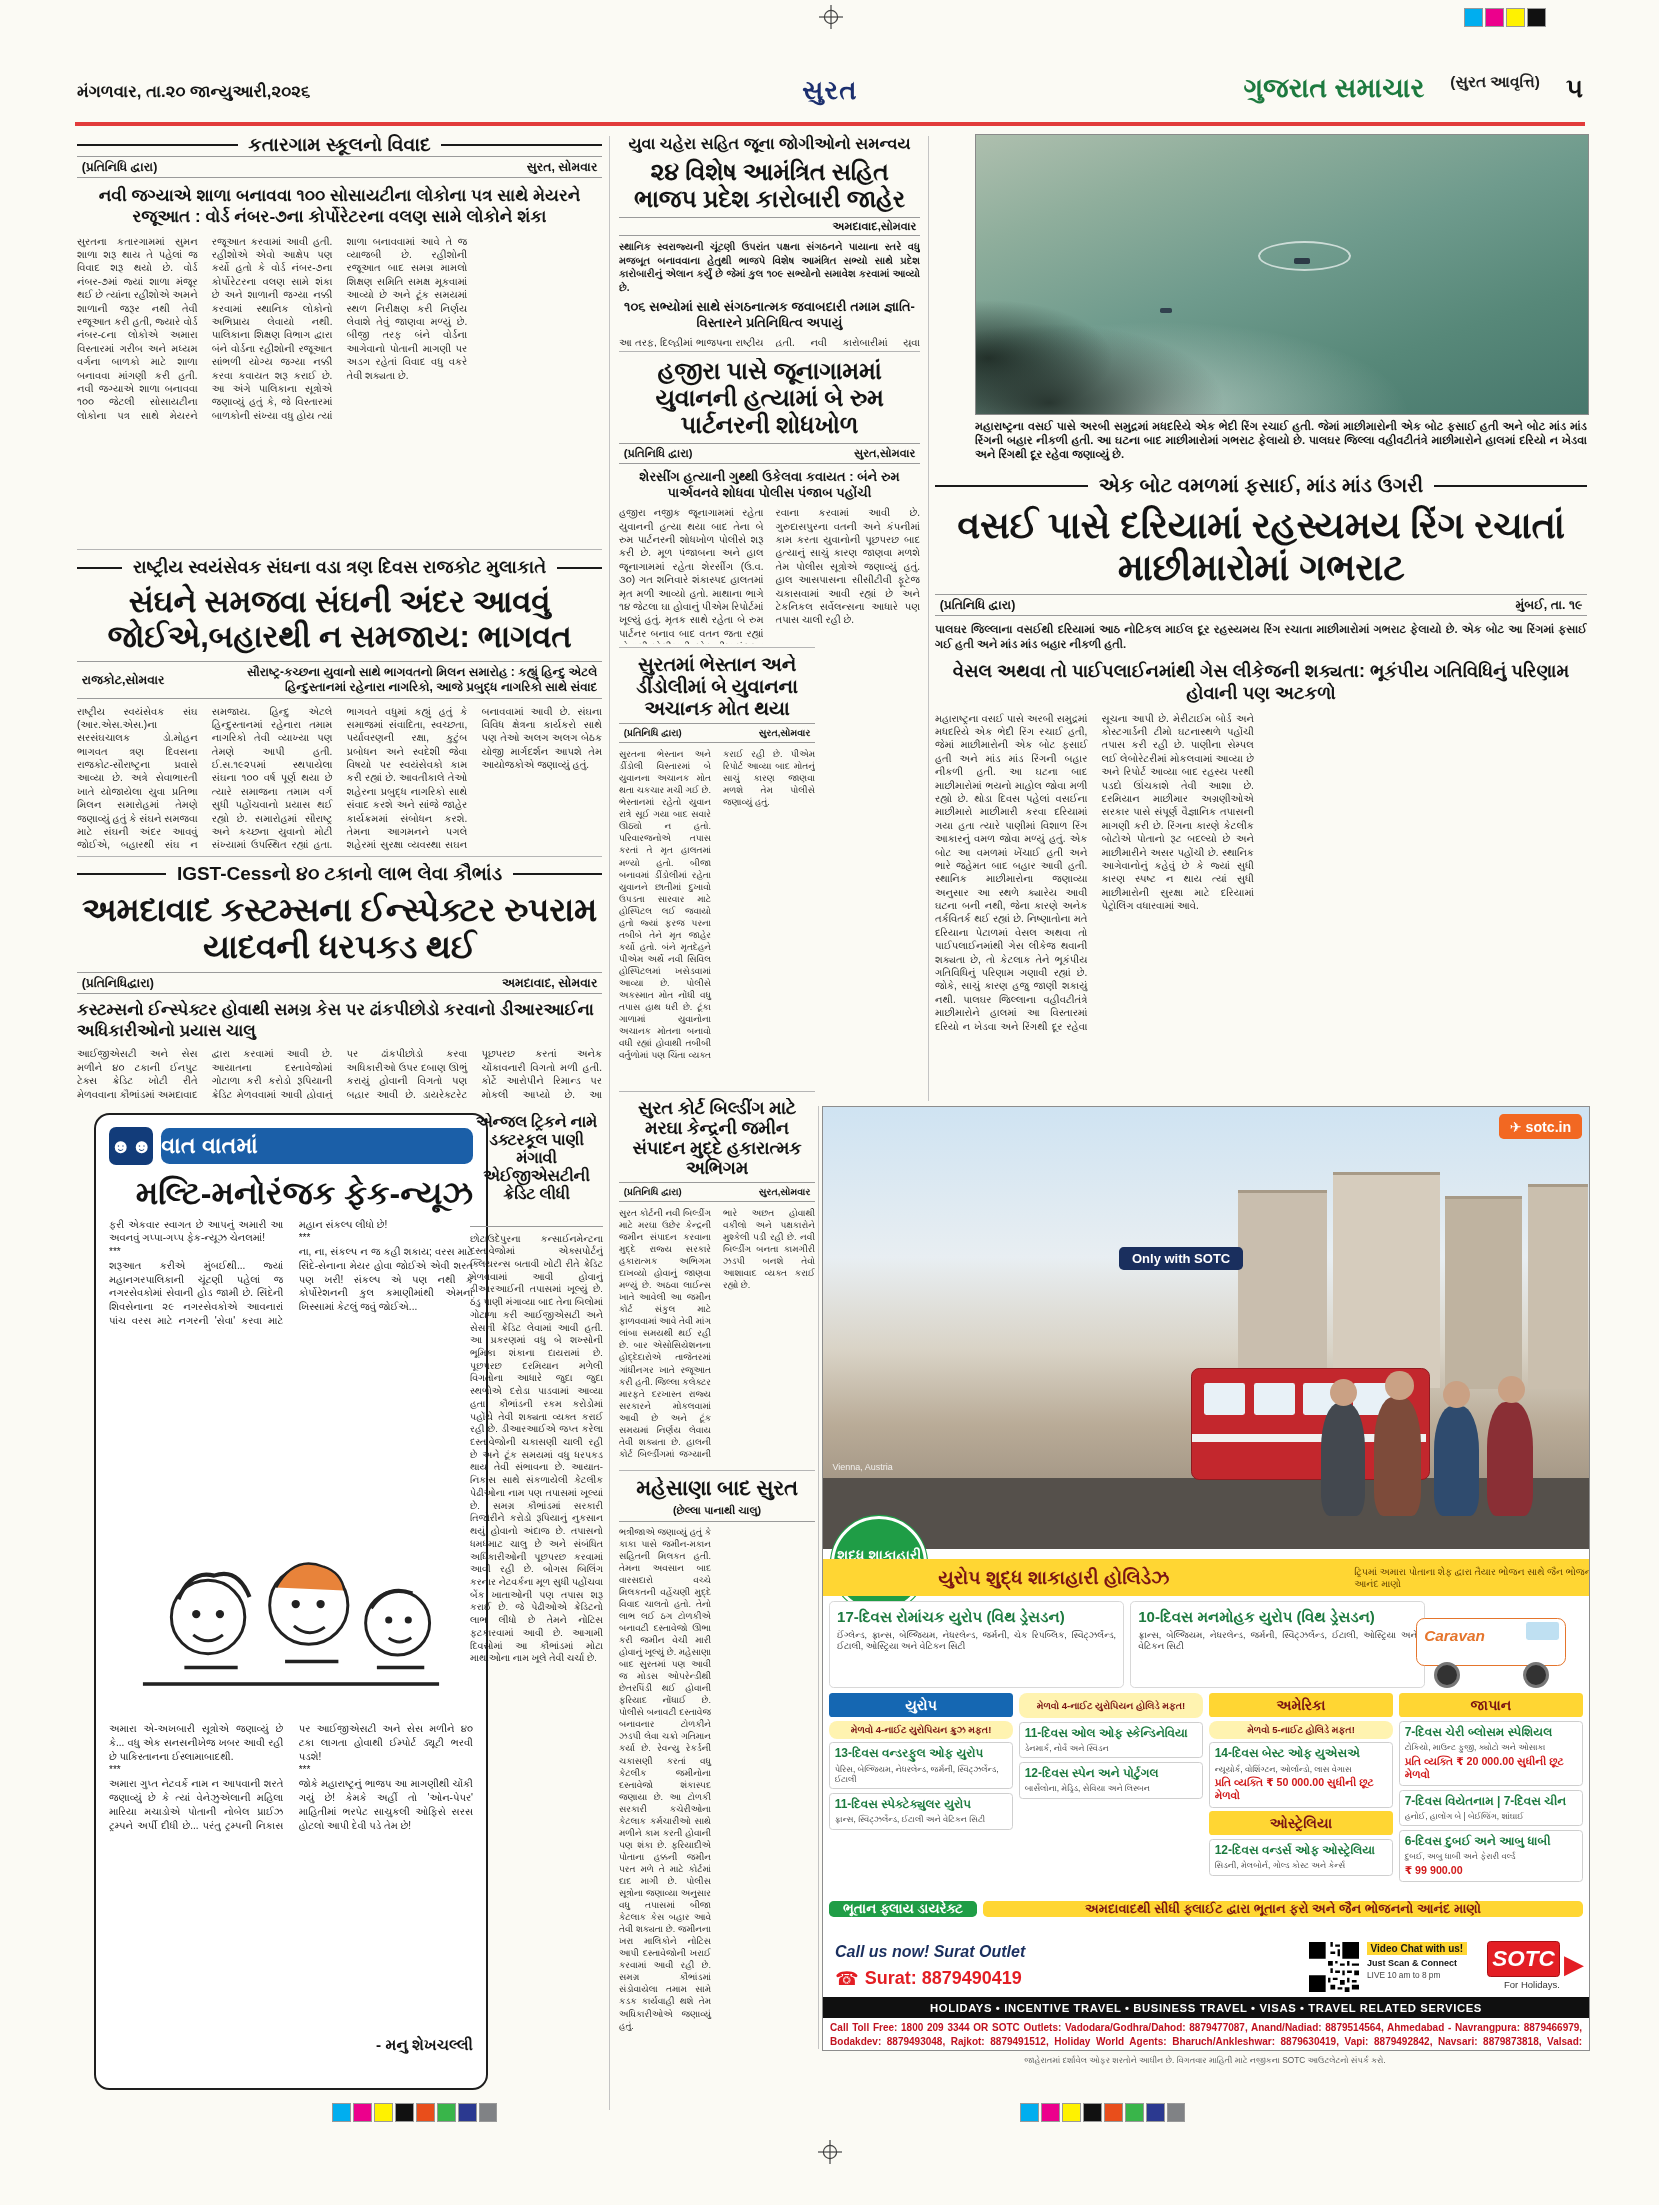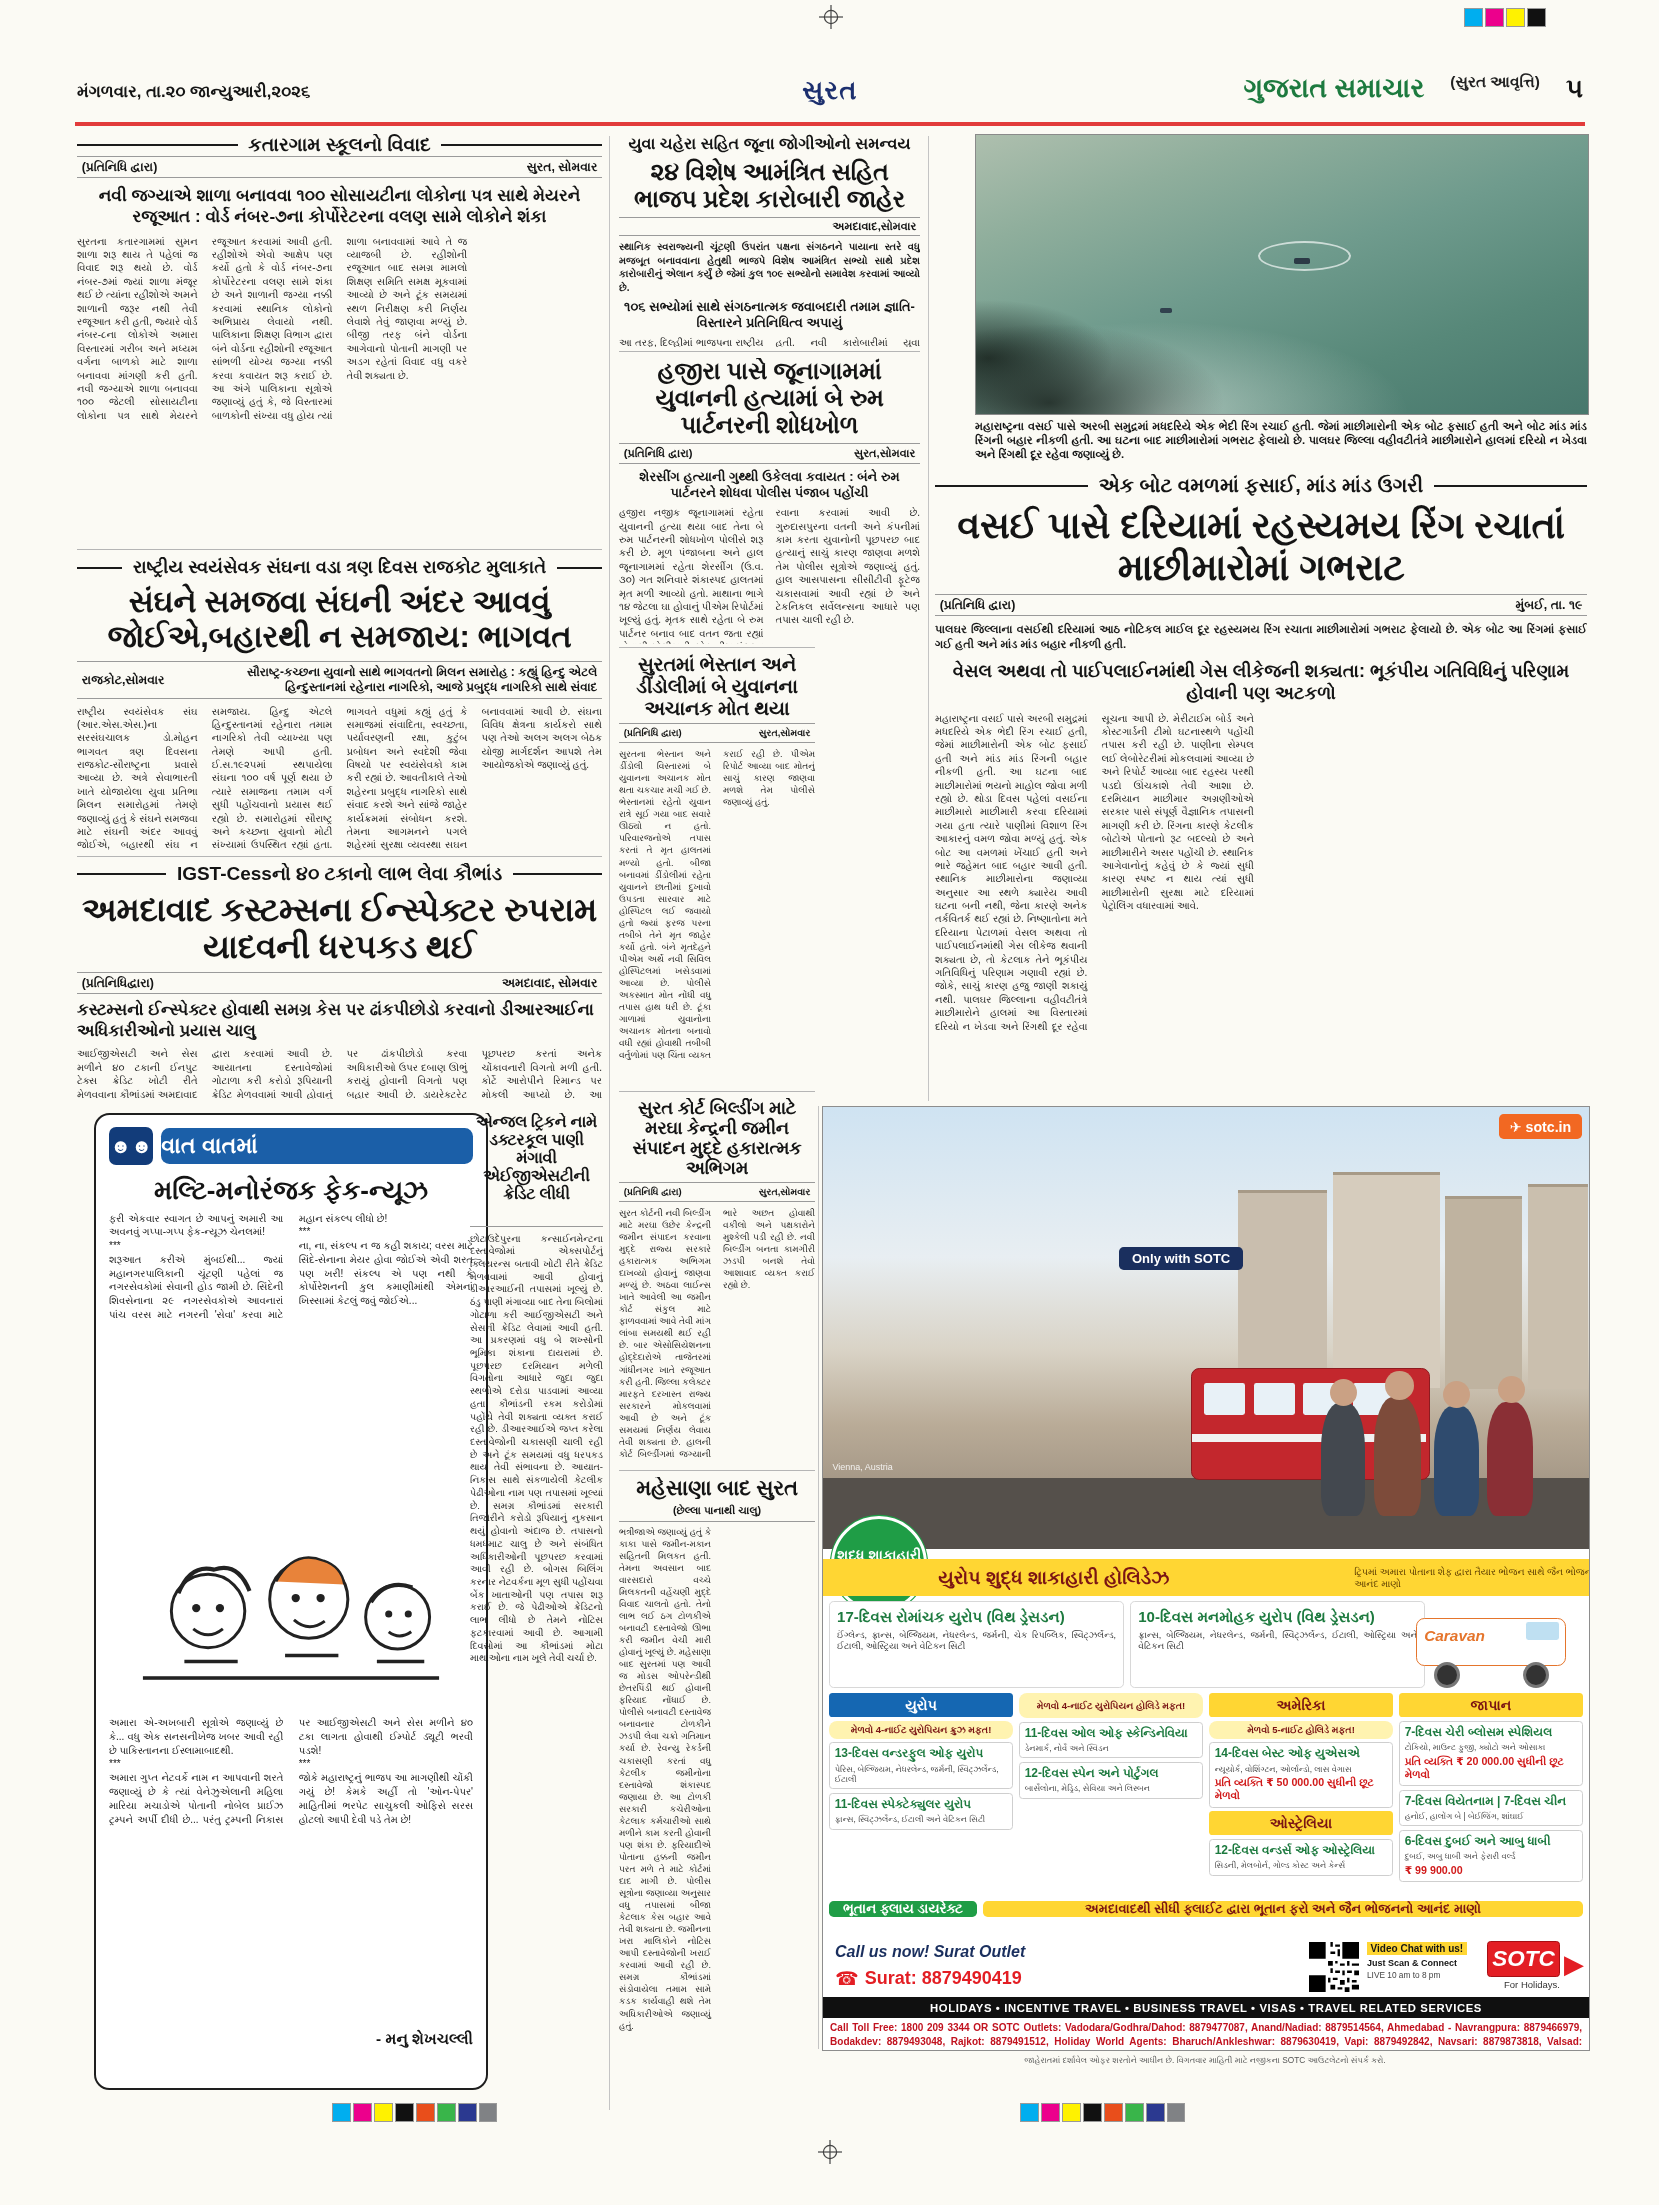--- a/index.html
+++ b/index.html
@@ -46,21 +46,21 @@
       linear-gradient(160deg,#aebfae 0%,#8fae9c 22%,#6f9b8d 48%,#578879 74%,#47776c 100%);
     border:0.6px solid #8a8a8a;
   }
   .cap{font-size:11.3px;font-weight:bold;line-height:1.25;text-align:justify}
 
   
   .vaatbox{border:2.4px solid #1e1e1e;border-radius:15.4px;background:#fff;padding:12px 13px}
   .vaathead{display:flex;align-items:center;gap:8.3px}
   .vaaticon{width:44px;height:38px;background:#123c7a;border-radius:7.1px;display:flex;align-items:center;justify-content:center;color:#fff;font-size:20px}
   .vaatband{flex:1;background:#1b5fa8;color:#fff;border-radius:8.3px;text-align:left;font-weight:bold;font-size:22.5px;padding:4.7px 0}
-  .vaathl{font-size:26px;font-weight:bold;text-align:center;margin:9.5px 0 6px}
+  .vaathl{font-size:32px;font-weight:bold;text-align:right;margin:9.5px 0 6px}
   .vaatbd{font-size:10px;line-height:1.38;text-align:justify}
   .vaatsign{text-align:right;font-weight:bold;font-size:15.4px;margin-top:6px}
 
   
   .adbox{background:#fff;border:1.2px solid #8d8d8d}
   .ad-eyebrow{font-size:15.4px;letter-spacing:3px;color:#33415c;font-weight:bold}
   .ad-title{font-size:52px;font-weight:bold;color:#1567b2;letter-spacing:1.2px;line-height:1}
   .ad-tag{font-size:16px;color:#d63333;font-style:italic;font-weight:bold}
   .ad-pill{display:inline-block;background:#1a2f5e;color:#fff;font-weight:bold;font-size:13px;padding:4.1px 13px;border-radius:4.7px}
   .ad-site{background:#f26822;color:#fff;font-weight:bold;font-size:14.2px;padding:4.7px 10.7px;border-radius:4.7px}
@@ -231,21 +231,21 @@
   <div class="bd cols2" style="height:65px">આ તરફ, દિલ્હીમાં ભાજપના રાષ્ટ્રીય અધ્યક્ષની ચૂંટણી થઈ રહી હતી ત્યારે ગુજરાત ભાજપ પ્રદેશ કારોબારીની જાહેરાત કરવામાં આવી હતી. નવી કારોબારીમાં યુવા ચહેરાઓ સાથે જૂના જોગીઓનો સમન્વય કરવામાં આવ્યો છે. ૨૪ વિશેષ આમંત્રિત સભ્યો સહિત તમામ જ્ઞાતિ અને વિસ્તારને પ્રતિનિધિત્વ આપવામાં આવ્યું છે. રાજ્યના તમામ જિલ્લાઓ, મહાનગરો અને મોરચાના હોદ્દેદારોને સ્થાન અપાયું છે. પ્રદેશ પ્રમુખે જણાવ્યું હતું કે સંગઠનને વધુ મજબૂત બનાવવા કાર્યકરોને જવાબદારી સોંપવામાં આવશે.</div>
 </div>
 <div class="hline" style="left:619px;top:351px;width:301px"></div>
 
 <div class="abs ov" style="left:619px;top:358px;width:301px;height:286px">
   <div class="hl c" style="font-size:24px">હજીરા પાસે જૂનાગામમાં યુવાનની હત્યામાં બે રુમ પાર્ટનરની શોધખોળ</div>
   <div class="by" style="font-size:11.3px;margin-top:4.7px">
     <span>(પ્રતિનિધિ દ્વારા)</span>
     <span>સુરત,સોમવાર</span>
   </div>
-  <div class="sub c" style="font-size:13px;margin:4.7px 0">શેરસીંગ હત્યાની ગુથ્થી ઉકેલવા કવાયત : બંને રુમ પાર્ટનરને શોધવા પોલીસ પંજાબ પહોંચી</div>
+  <div class="sub c" style="font-size:13px;margin:4.7px 0">શેરસીંગ હત્યાની ગુથ્થી ઉકેલવા કવાયત : બંને રુમ પાર્અવનવે શોધવા પોલીસ પંજાબ પહોંચી</div>
   <div class="bd cols2" style="height:148px">હજીરા નજીક જૂનાગામમાં રહેતા યુવાનની હત્યા થયા બાદ તેના બે રુમ પાર્ટનરની શોધખોળ પોલીસે શરૂ કરી છે. મૂળ પંજાબના અને હાલ જૂનાગામમાં રહેતા શેરસીંગ (ઉ.વ. ૩૦) ગત શનિવારે શંકાસ્પદ હાલતમાં મૃત મળી આવ્યો હતો. માથાના ભાગે ૧૪ જેટલા ઘા હોવાનું પીએમ રિપોર્ટમાં ખૂલ્યું હતું. મૃતક સાથે રહેતા બે રુમ પાર્ટનર બનાવ બાદ વતન જતા રહ્યાં હોવાથી પોલીસની એક ટીમ પંજાબ રવાના કરવામાં આવી છે. ગુરુદાસપુરના વતની અને કંપનીમાં કામ કરતા યુવાનોની પૂછપરછ બાદ હત્યાનું સાચું કારણ જાણવા મળશે તેમ પોલીસ સૂત્રોએ જણાવ્યું હતું. હાલ આસપાસના સીસીટીવી ફૂટેજ ચકાસવામાં આવી રહ્યાં છે અને ટેકનિકલ સર્વેલન્સના આધારે પણ તપાસ ચાલી રહી છે.</div>
 </div>
 <div class="hline" style="left:619px;top:647px;width:196px"></div>
 
 <div class="abs ov" style="left:619px;top:654px;width:196px;height:433px">
   <div class="hl c" style="font-size:19.6px">સુરતમાં ભેસ્તાન અને ડીંડોલીમાં બે યુવાનના અચાનક મોત થયા</div>
   <div class="by" style="font-size:9.5px;margin-top:3.6px">
     <span>(પ્રતિનિધિ દ્વારા)</span>
     <span>સુરત,સોમવાર</span>
   </div>

